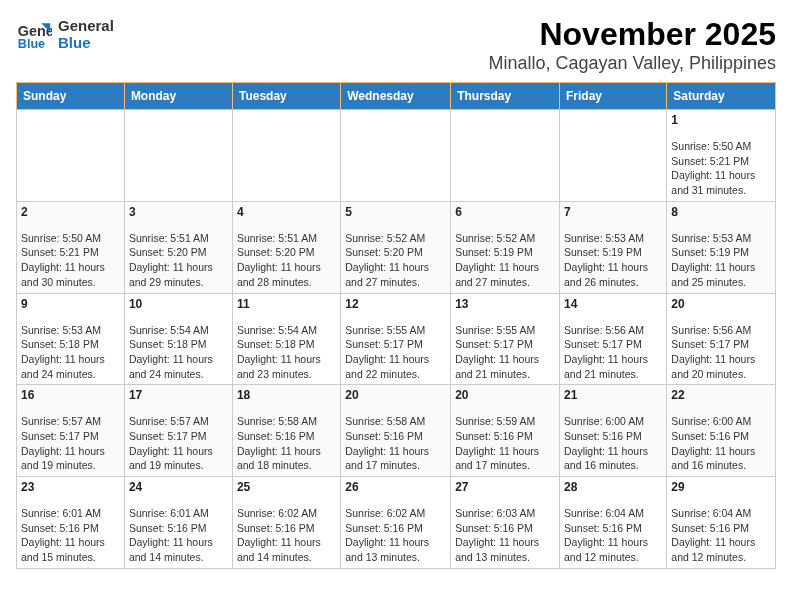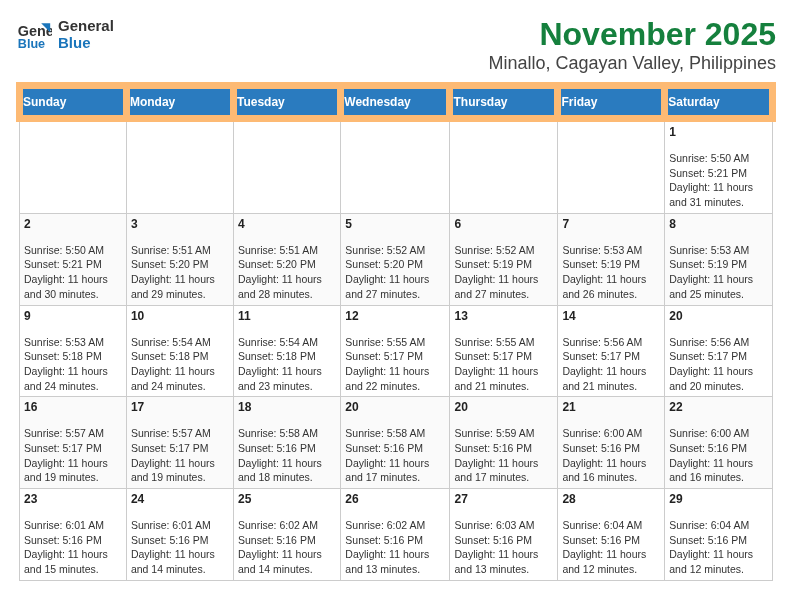--- a/index.html
+++ b/index.html
@@ -24,41 +24,41 @@
     .logo-icon {
       width: 36px;
       height: 36px;
     }
     .title-area {
       text-align: right;
     }
     .month-year {
       font-size: 32px;
       font-weight: bold;
-      color: #15803d;
+      color: #000000;
     }
     .location {
       font-size: 18px;
       color: #444;
     }
     table {
       width: 100%;
       border-collapse: collapse;
       font-size: 11px;
     }
     thead tr {
       background: #2a7bbf;
     }
     thead th {
       color: #fff;
       font-weight: bold;
       font-size: 12px;
-      padding: 6px 0;
+      padding: 6px 6px;
       text-align: left;
-      border: 7px solid #fdba74;
+      border: 1px solid #fdba74;
     }
     tbody td {
       border: 1px solid #ccc;
       vertical-align: top;
       padding: 3px 4px;
       height: 72px;
       width: 113px;
     }
     .day-num {
       font-weight: bold;

